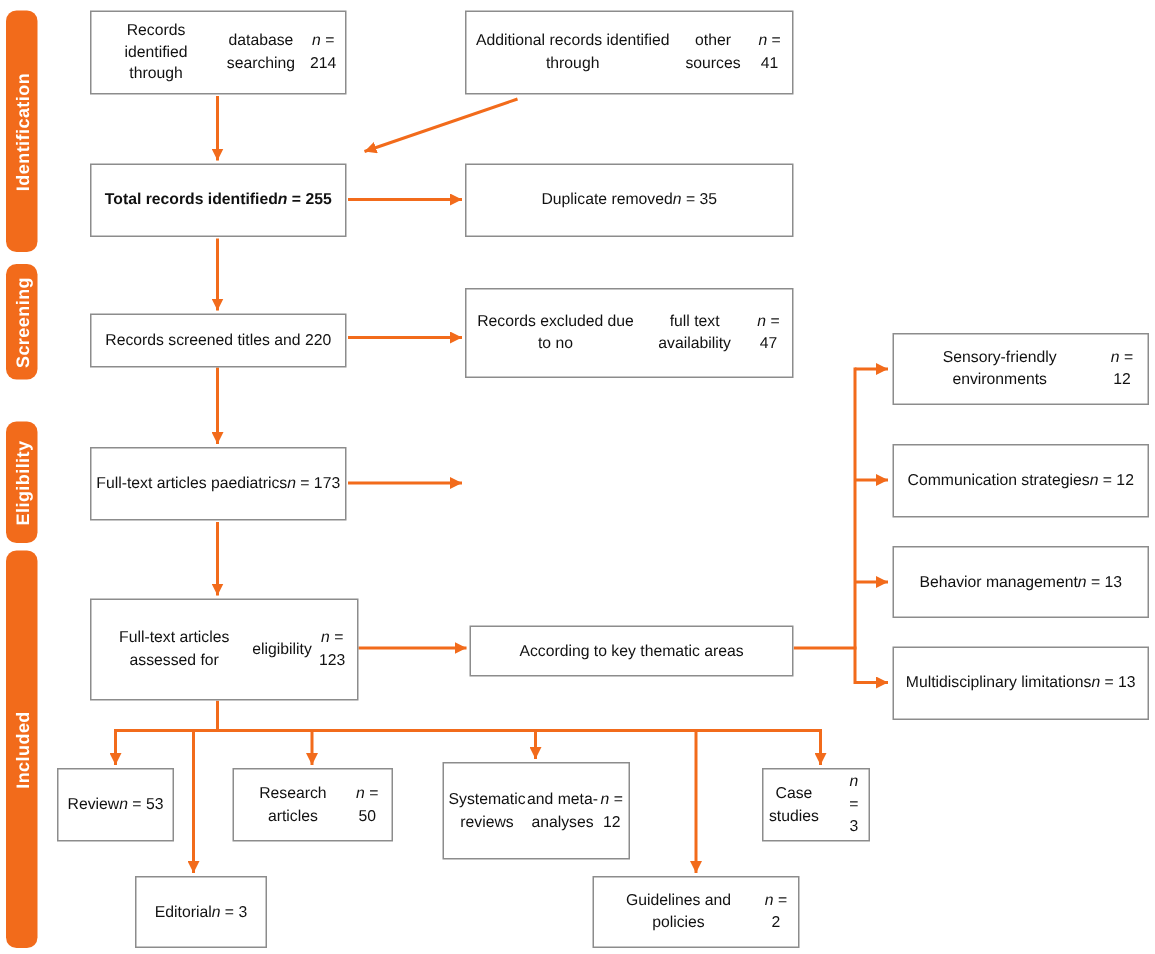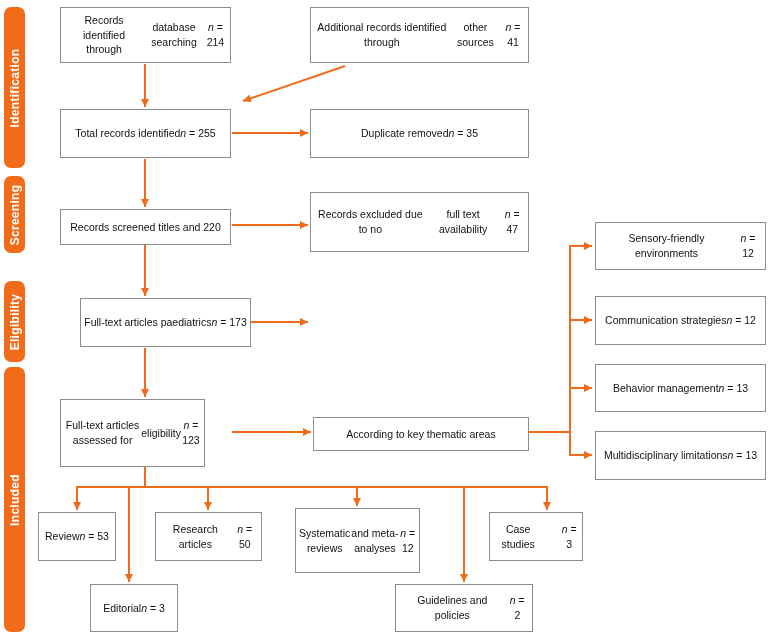--- a/index.html
+++ b/index.html
@@ -83,47 +83,47 @@
     <div>database searching</div>
     <div class="stat"><i>n</i> = 214</div>
   </div>
 
   <div class="box" style="left:310px;top:7px;width:219px;height:56px;">
     <div>Additional records identified through</div>
     <div>other sources</div>
     <div class="stat"><i>n</i> = 41</div>
   </div>
 
-  <div class="box" style="left:60px;top:109px;width:171px;height:49px;">
+  <div class="box" style="left:60px;top:109px;width:171px;height:49px;font-weight:bold;">
     <div>Total records identified</div>
     <div class="stat"><i>n</i> = 255</div>
   </div>
 
   <div class="box" style="left:310px;top:109px;width:219px;height:49px;">
     <div>Duplicate removed</div>
     <div class="stat"><i>n</i> = 35</div>
   </div>
 
   <div class="box" style="left:60px;top:209px;width:171px;height:36px;">
     <div>Records screened titles and 220</div>
   </div>
 
   <div class="box" style="left:310px;top:192px;width:219px;height:60px;">
     <div>Records excluded due to no</div>
     <div>full text availability</div>
     <div class="stat"><i>n</i> = 47</div>
   </div>
 
-  <div class="box" style="left:60px;top:298px;width:171px;height:49px;margin-left:20px;">
+  <div class="box" style="left:60px;top:298px;width:171px;height:49px;">
     <div>Full-text articles paediatrics</div>
     <div class="stat"><i>n</i> = 173</div>
   </div>
 
 
-  <div class="box" style="left:60px;top:399px;width:145px;height:68px;">
+  <div class="box" style="left:60px;top:399px;width:179px;height:68px;">
     <div>Full-text articles assessed for</div>
     <div>eligibility</div>
     <div class="stat"><i>n</i> = 123</div>
   </div>
 
   <div class="box" style="left:313px;top:417px;width:216px;height:34px;">
     <div>According to key thematic areas</div>
   </div>
 
   <div class="box" style="left:595px;top:222px;width:171px;height:48px;">
@@ -155,21 +155,21 @@
     <div>Research articles</div>
     <div class="stat"><i>n</i> = 50</div>
   </div>
 
   <div class="box" style="left:295px;top:508px;width:125px;height:65px;">
     <div>Systematic reviews</div>
     <div>and meta-analyses</div>
     <div class="stat"><i>n</i> = 12</div>
   </div>
 
-  <div class="box" style="left:489px;top:512px;width:94px;height:49px;gap:16px;">
+  <div class="box" style="left:508px;top:512px;width:72px;height:49px;gap:16px;">
     <div>Case studies</div>
     <div class="stat"><i>n</i> = 3</div>
   </div>
 
   <div class="box" style="left:90px;top:584px;width:88px;height:48px;">
     <div>Editorial</div>
     <div class="stat"><i>n</i> = 3</div>
   </div>
 
   <div class="box" style="left:395px;top:584px;width:138px;height:48px;justify-content:center;">

